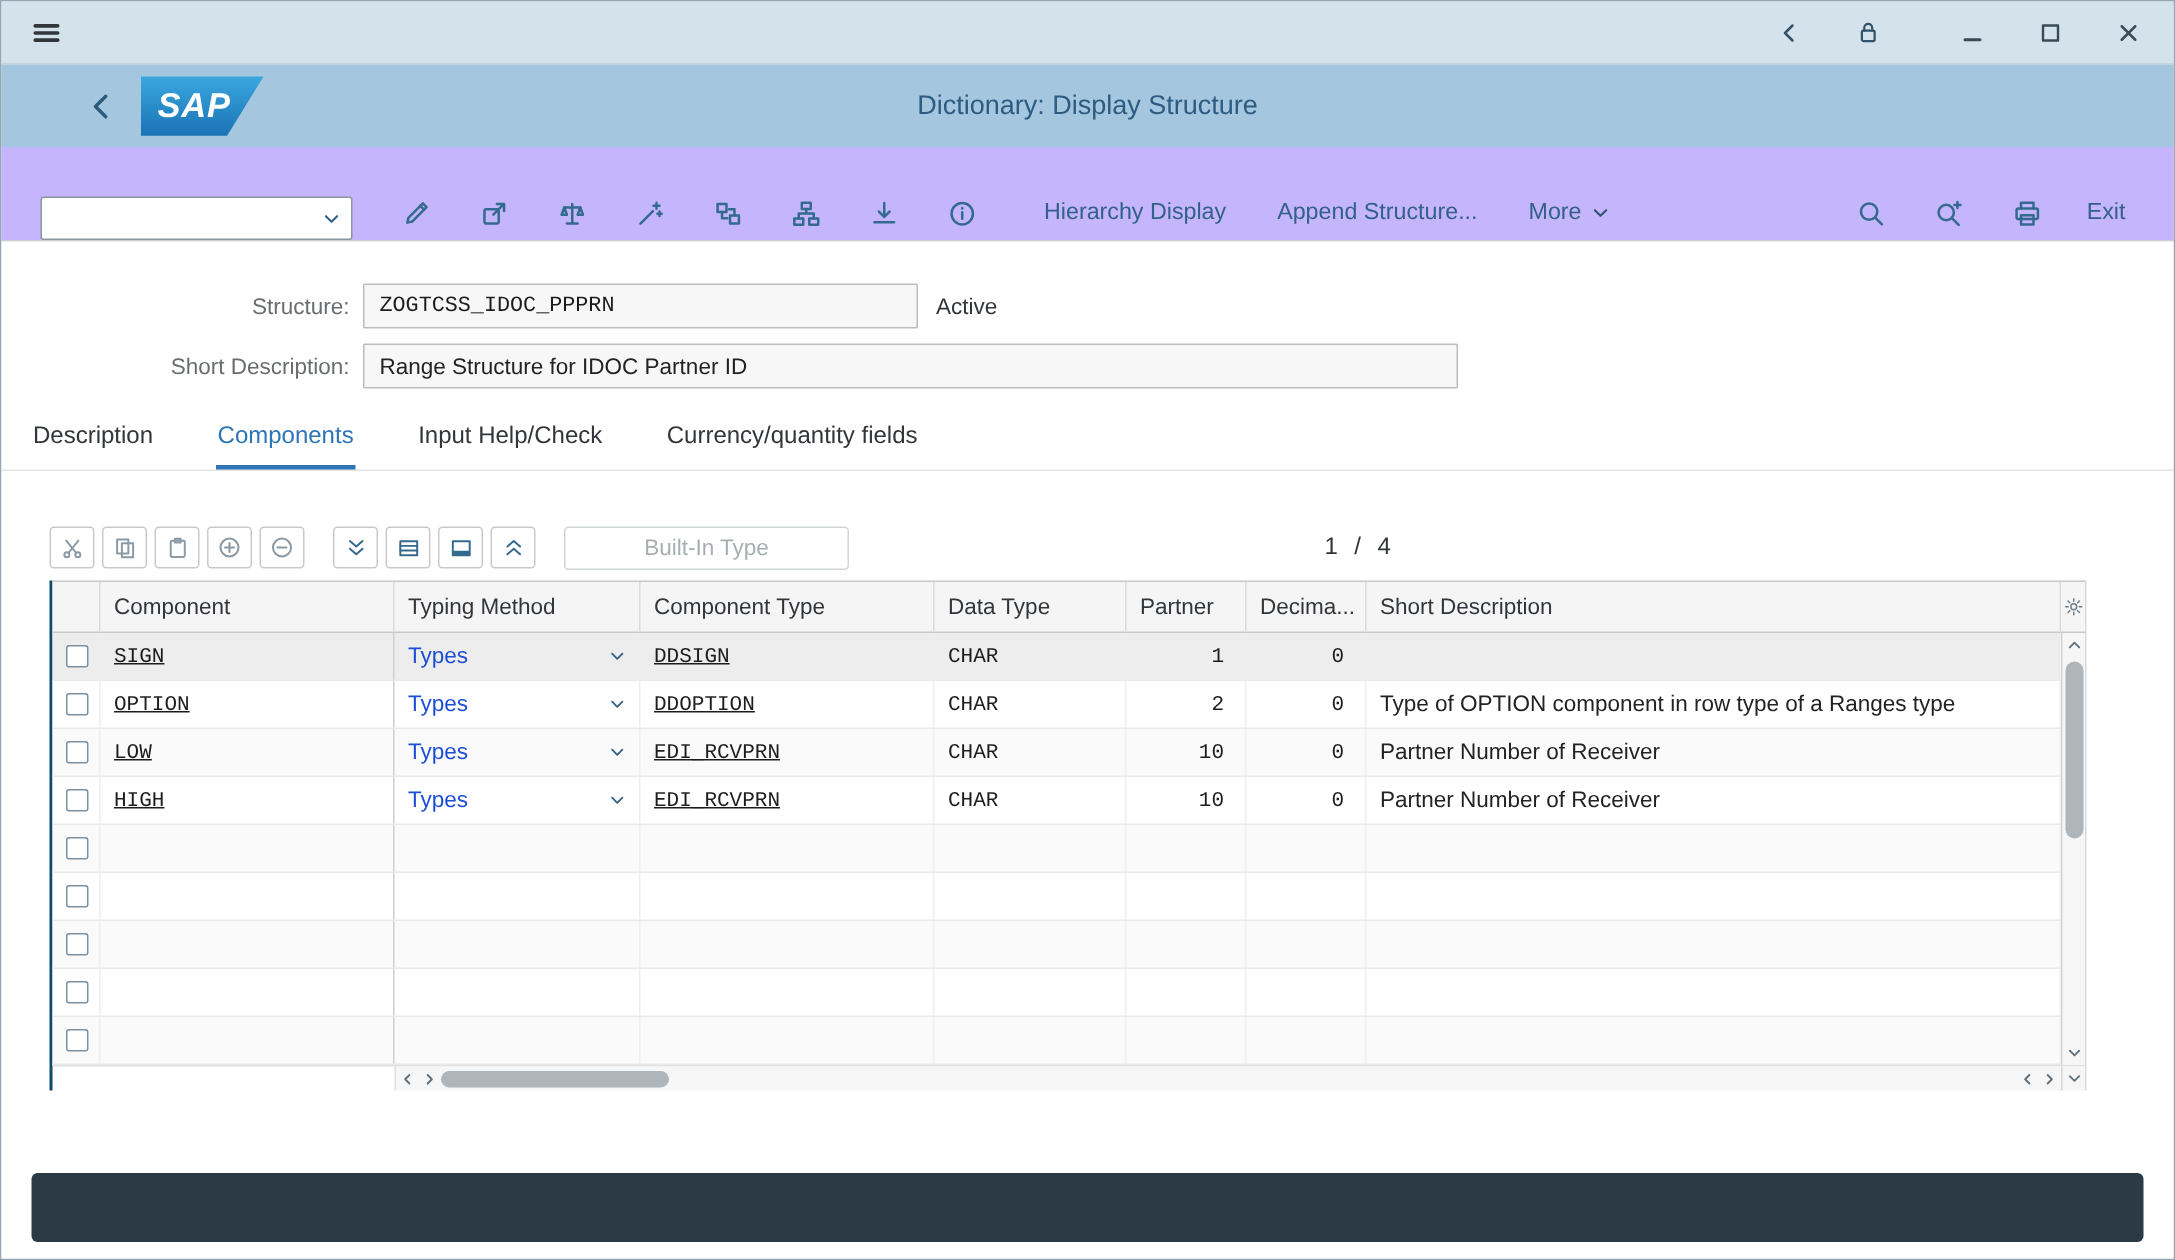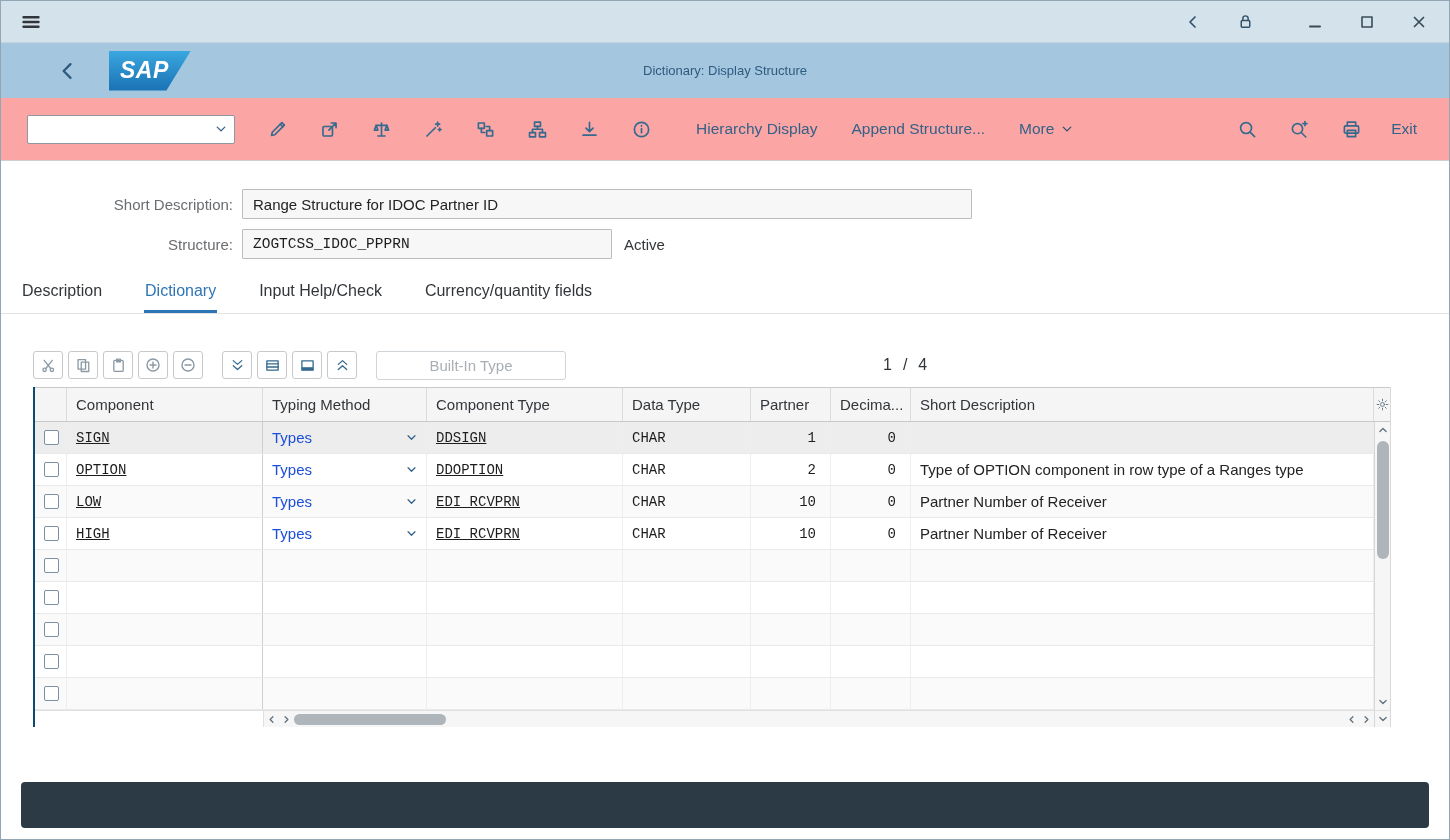--- a/index.html
+++ b/index.html
@@ -12,25 +12,25 @@
 
   
   .titlebar{flex:0 0 42px;background:#d4e2ec;display:flex;align-items:center;padding:0 18px;border-bottom:1px solid #c3d4e0}
   .tb-right{margin-left:auto;display:flex;align-items:center;gap:28px;color:#33536b}
   .tb-right .grp2{display:flex;align-items:center;gap:28px;margin-left:18px;color:#3a4b58}
   .tb-btn{display:flex;align-items:center;justify-content:center;width:24px;height:24px}
 
   
   .appheader{flex:0 0 55px;background:#a4c6df;display:flex;align-items:center;position:relative}
   .hdr-back{margin-left:54px;color:#2c5a7d;width:26px;height:26px;display:flex;align-items:center;justify-content:center}
-  .sap-logo{margin-left:28px;width:82px;height:40px;background:linear-gradient(180deg,#3aa7df 0%,#1a72b4 100%);clip-path:polygon(0 0,100% 0,70% 100%,0 100%);display:flex;align-items:center;padding-left:11px;color:#fff;font-style:italic;font-weight:bold;font-size:23px;letter-spacing:.5px}
-  .hdr-title{position:absolute;left:0;right:0;text-align:center;font-size:13px;color:#2d5c80;pointer-events:none}
-
-  
-  .toolbar{flex:0 0 63px;background:#fca5a5;border-bottom:1px solid #cfcfcf;display:flex;align-items:center;padding:0 26px}
+  .sap-logo{margin-left:13px;width:82px;height:40px;background:linear-gradient(180deg,#3aa7df 0%,#1a72b4 100%);clip-path:polygon(0 0,100% 0,70% 100%,0 100%);display:flex;align-items:center;padding-left:11px;color:#fff;font-style:italic;font-weight:bold;font-size:23px;letter-spacing:.5px}
+  .hdr-title{position:absolute;left:0;right:0;text-align:center;font-size:18px;color:#2d5c80;pointer-events:none}
+
+  
+  .toolbar{flex:0 0 63px;background:#c4b5fd;border-bottom:1px solid #cfcfcf;display:flex;align-items:flex-end;padding:0 26px}
   .cmdfield{width:208px;height:29px;background:#fff;border:1px solid #8e979f;border-radius:2px;display:flex;align-items:center;padding:0 7px;color:#346187}
   .cmdfield .cmd-val{flex:1;font-size:14px;color:#222}
   .tb-icons{display:flex;align-items:center;margin-left:16px;color:#356a8f}
   .tb-icons .tbi{width:52px;height:36px;display:flex;align-items:center;justify-content:center}
   .tb-textbtns{display:flex;align-items:center;margin-left:12px}
   .tb-textbtns button{font-size:15.5px;color:#346187;padding:0 17px;height:36px;display:flex;align-items:center;gap:7px}
   .tb-rightgrp{margin-left:auto;display:flex;align-items:center;color:#356a8f}
   .tb-rightgrp .tbi{width:52px;height:36px;display:flex;align-items:center;justify-content:center}
   .exit-btn{font-size:15.5px;color:#346187;padding:0 6px 0 14px}
 
@@ -254,33 +254,33 @@
           </svg>
       </button>
       <button class="exit-btn"><span>Exit</span></button>
     </div>
   </div>
 
   <div class="content">
 
     <div class="form">
       <div class="frow">
-        <label class="flabel">Short Description:</label>
-        <div class="ffield w730">Range Structure for IDOC Partner ID</div>
-      </div>
-      <div class="frow">
         <label class="flabel">Structure:</label>
         <div class="ffield mono w370">ZOGTCSS_IDOC_PPPRN</div>
         <span class="active-lbl">Active</span>
       </div>
+      <div class="frow">
+        <label class="flabel">Short Description:</label>
+        <div class="ffield w730">Range Structure for IDOC Partner ID</div>
+      </div>
     </div>
 
     <div class="tabstrip">
       <div class="tab">Description</div>
-      <div class="tab active">Dictionary</div>
+      <div class="tab active">Components</div>
       <div class="tab">Input Help/Check</div>
       <div class="tab">Currency/quantity fields</div>
     </div>
 
     <div class="gridwrap">
 
       <div class="gridtoolbar">
         <button class="gbtn">
           <svg class="ic" width="15" height="15" viewBox="0 0 16 16">
               <circle cx="3.8" cy="12.6" r="1.8"></circle>

